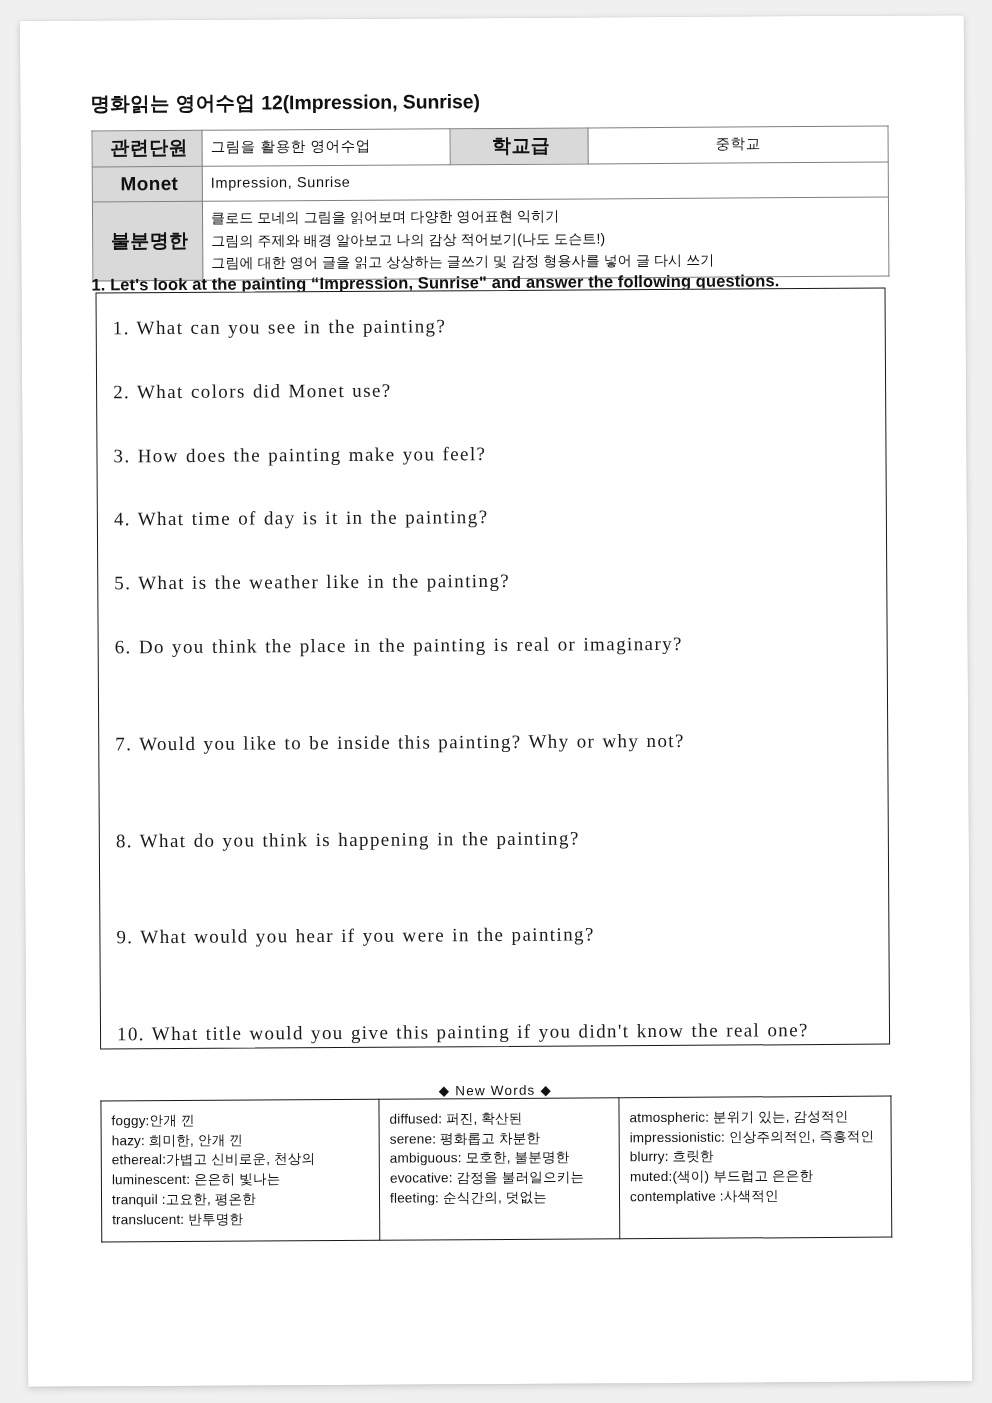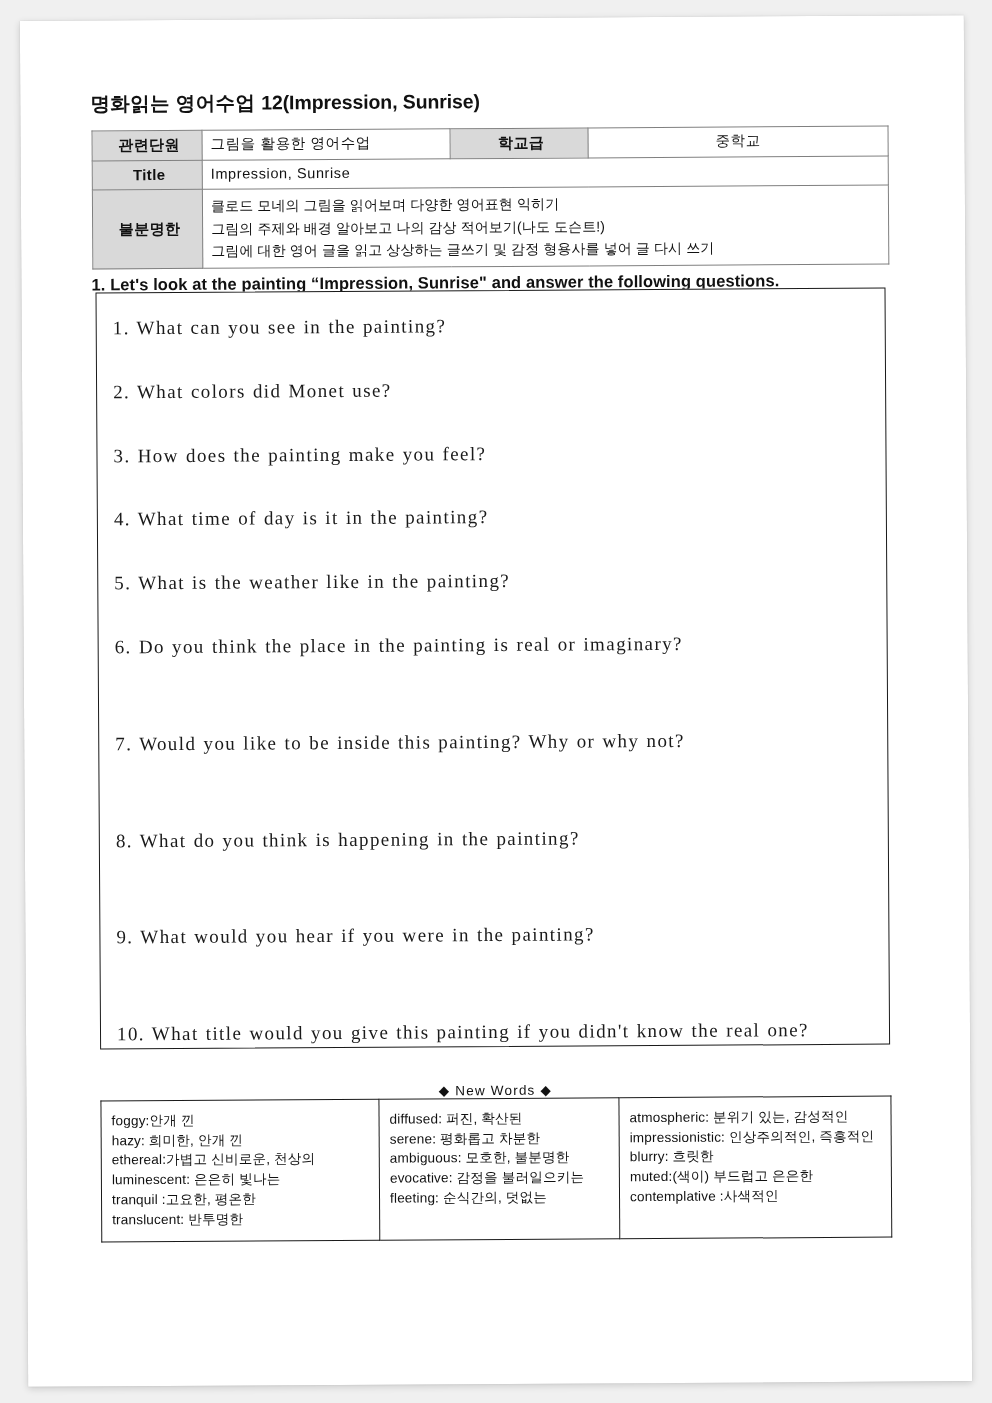--- a/index.html
+++ b/index.html
@@ -66,21 +66,21 @@
     font-size: 14.5px;
     color: #111111;
     vertical-align: middle;
     line-height: 1.5;
   }
   .info-table td.lbl {
     background: #d9d9d9;
     font-weight: bold;
     text-align: center;
     letter-spacing: 0.4px;
-    font-size: 15px;
+    font-size: 19px;
     padding-left: 12px;
   }
   .info-table td.val {
     background: #ffffff;
     text-align: left;
     letter-spacing: 0.6px;
   }
   .info-table td.val-center {
     background: #ffffff;
     text-align: center;
@@ -194,21 +194,21 @@
         <col style="width:300px">
       </colgroup>
       <tbody>
         <tr>
           <td class="lbl">관련단원</td>
           <td class="val">그림을 활용한 영어수업</td>
           <td class="lbl">학교급</td>
           <td class="val-center">중학교</td>
         </tr>
         <tr>
-          <td class="lbl">Title</td>
+          <td class="lbl">Monet</td>
           <td class="val" colspan="3">Impression, Sunrise</td>
         </tr>
         <tr>
           <td class="lbl">불분명한</td>
           <td class="val topic" colspan="3">
             <span class="topic-line">클로드 모네의 그림을 읽어보며 다양한 영어표현 익히기</span>
             <span class="topic-line">그림의 주제와 배경 알아보고 나의 감상 적어보기(나도 도슨트!)</span>
             <span class="topic-line">그림에 대한 영어 글을 읽고 상상하는 글쓰기 및 감정 형용사를 넣어 글 다시 쓰기</span>
           </td>
         </tr>

